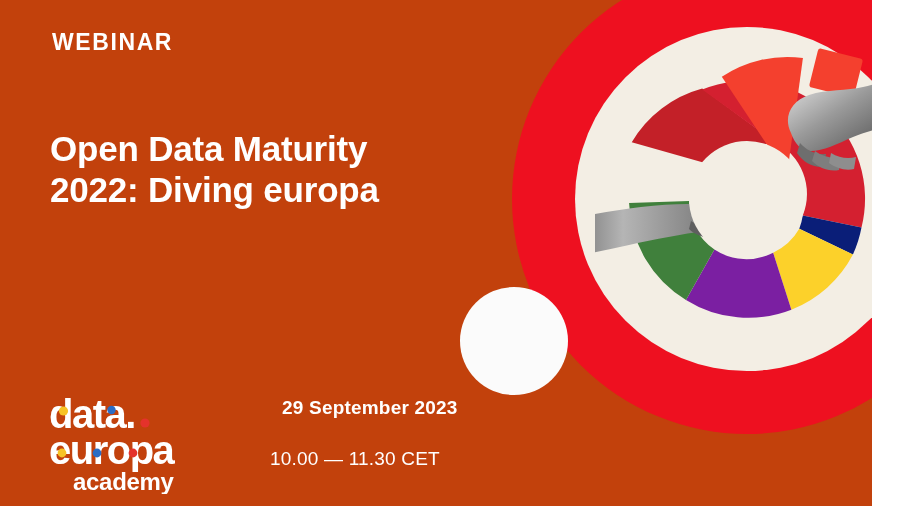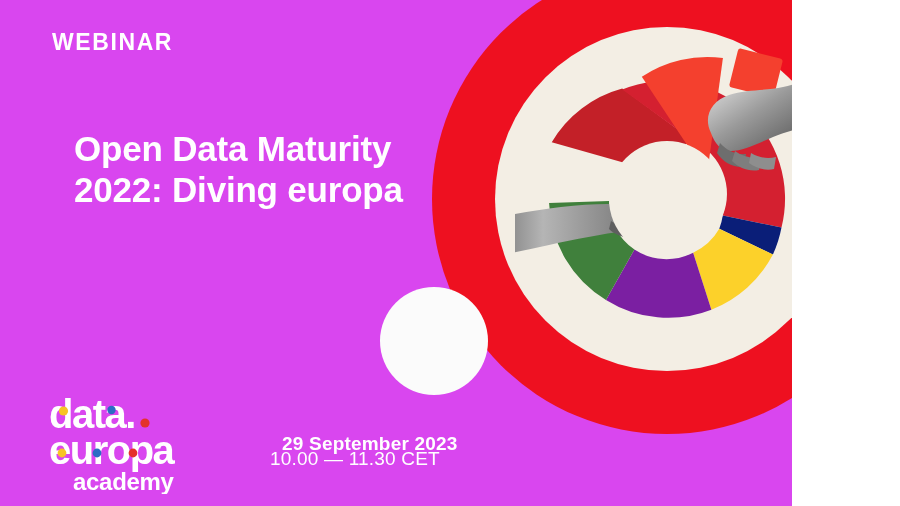--- a/index.html
+++ b/index.html
@@ -2,24 +2,24 @@
 <html><head>
 <meta charset="utf-8">
 <style>
   html, body {
     margin: 0;
     padding: 0;
     background: #ffffff;
   }
   #poster {
     position: relative;
-    width: 792px;
+    width: 872px;
     height: 506px;
     overflow: hidden;
-    background: #d946ef;
+    background: #c2410c;
     font-family: "Liberation Sans", sans-serif;
     -webkit-font-smoothing: antialiased;
   }
 
   
   .graphic {
     position: absolute;
     top: 0;
     right: 0;
     width: 420px;
@@ -75,31 +75,30 @@
     position: absolute;
     left: 50px;
     top: 128px;
     width: 430px;
     color: #ffffff;
     font-size: 35px;
     font-weight: bold;
     line-height: 1.18;
     letter-spacing: -0.2px;
   }
-  .title .tline { display: block; white-space: nowrap; margin-left: 24px; }
+  .title .tline { display: block; white-space: nowrap; }
 
   .event-date {
     position: absolute;
     left: 282px;
     top: 397px;
     color: #ffffff;
     font-size: 19px;
     font-weight: bold;
     letter-spacing: 0.2px;
-    margin-top: 36px;
   }
   .event-time {
     position: absolute;
     left: 270px;
     top: 448px;
     color: #ffffff;
     font-size: 19px;
     font-weight: normal;
     letter-spacing: 0.2px;
   }

